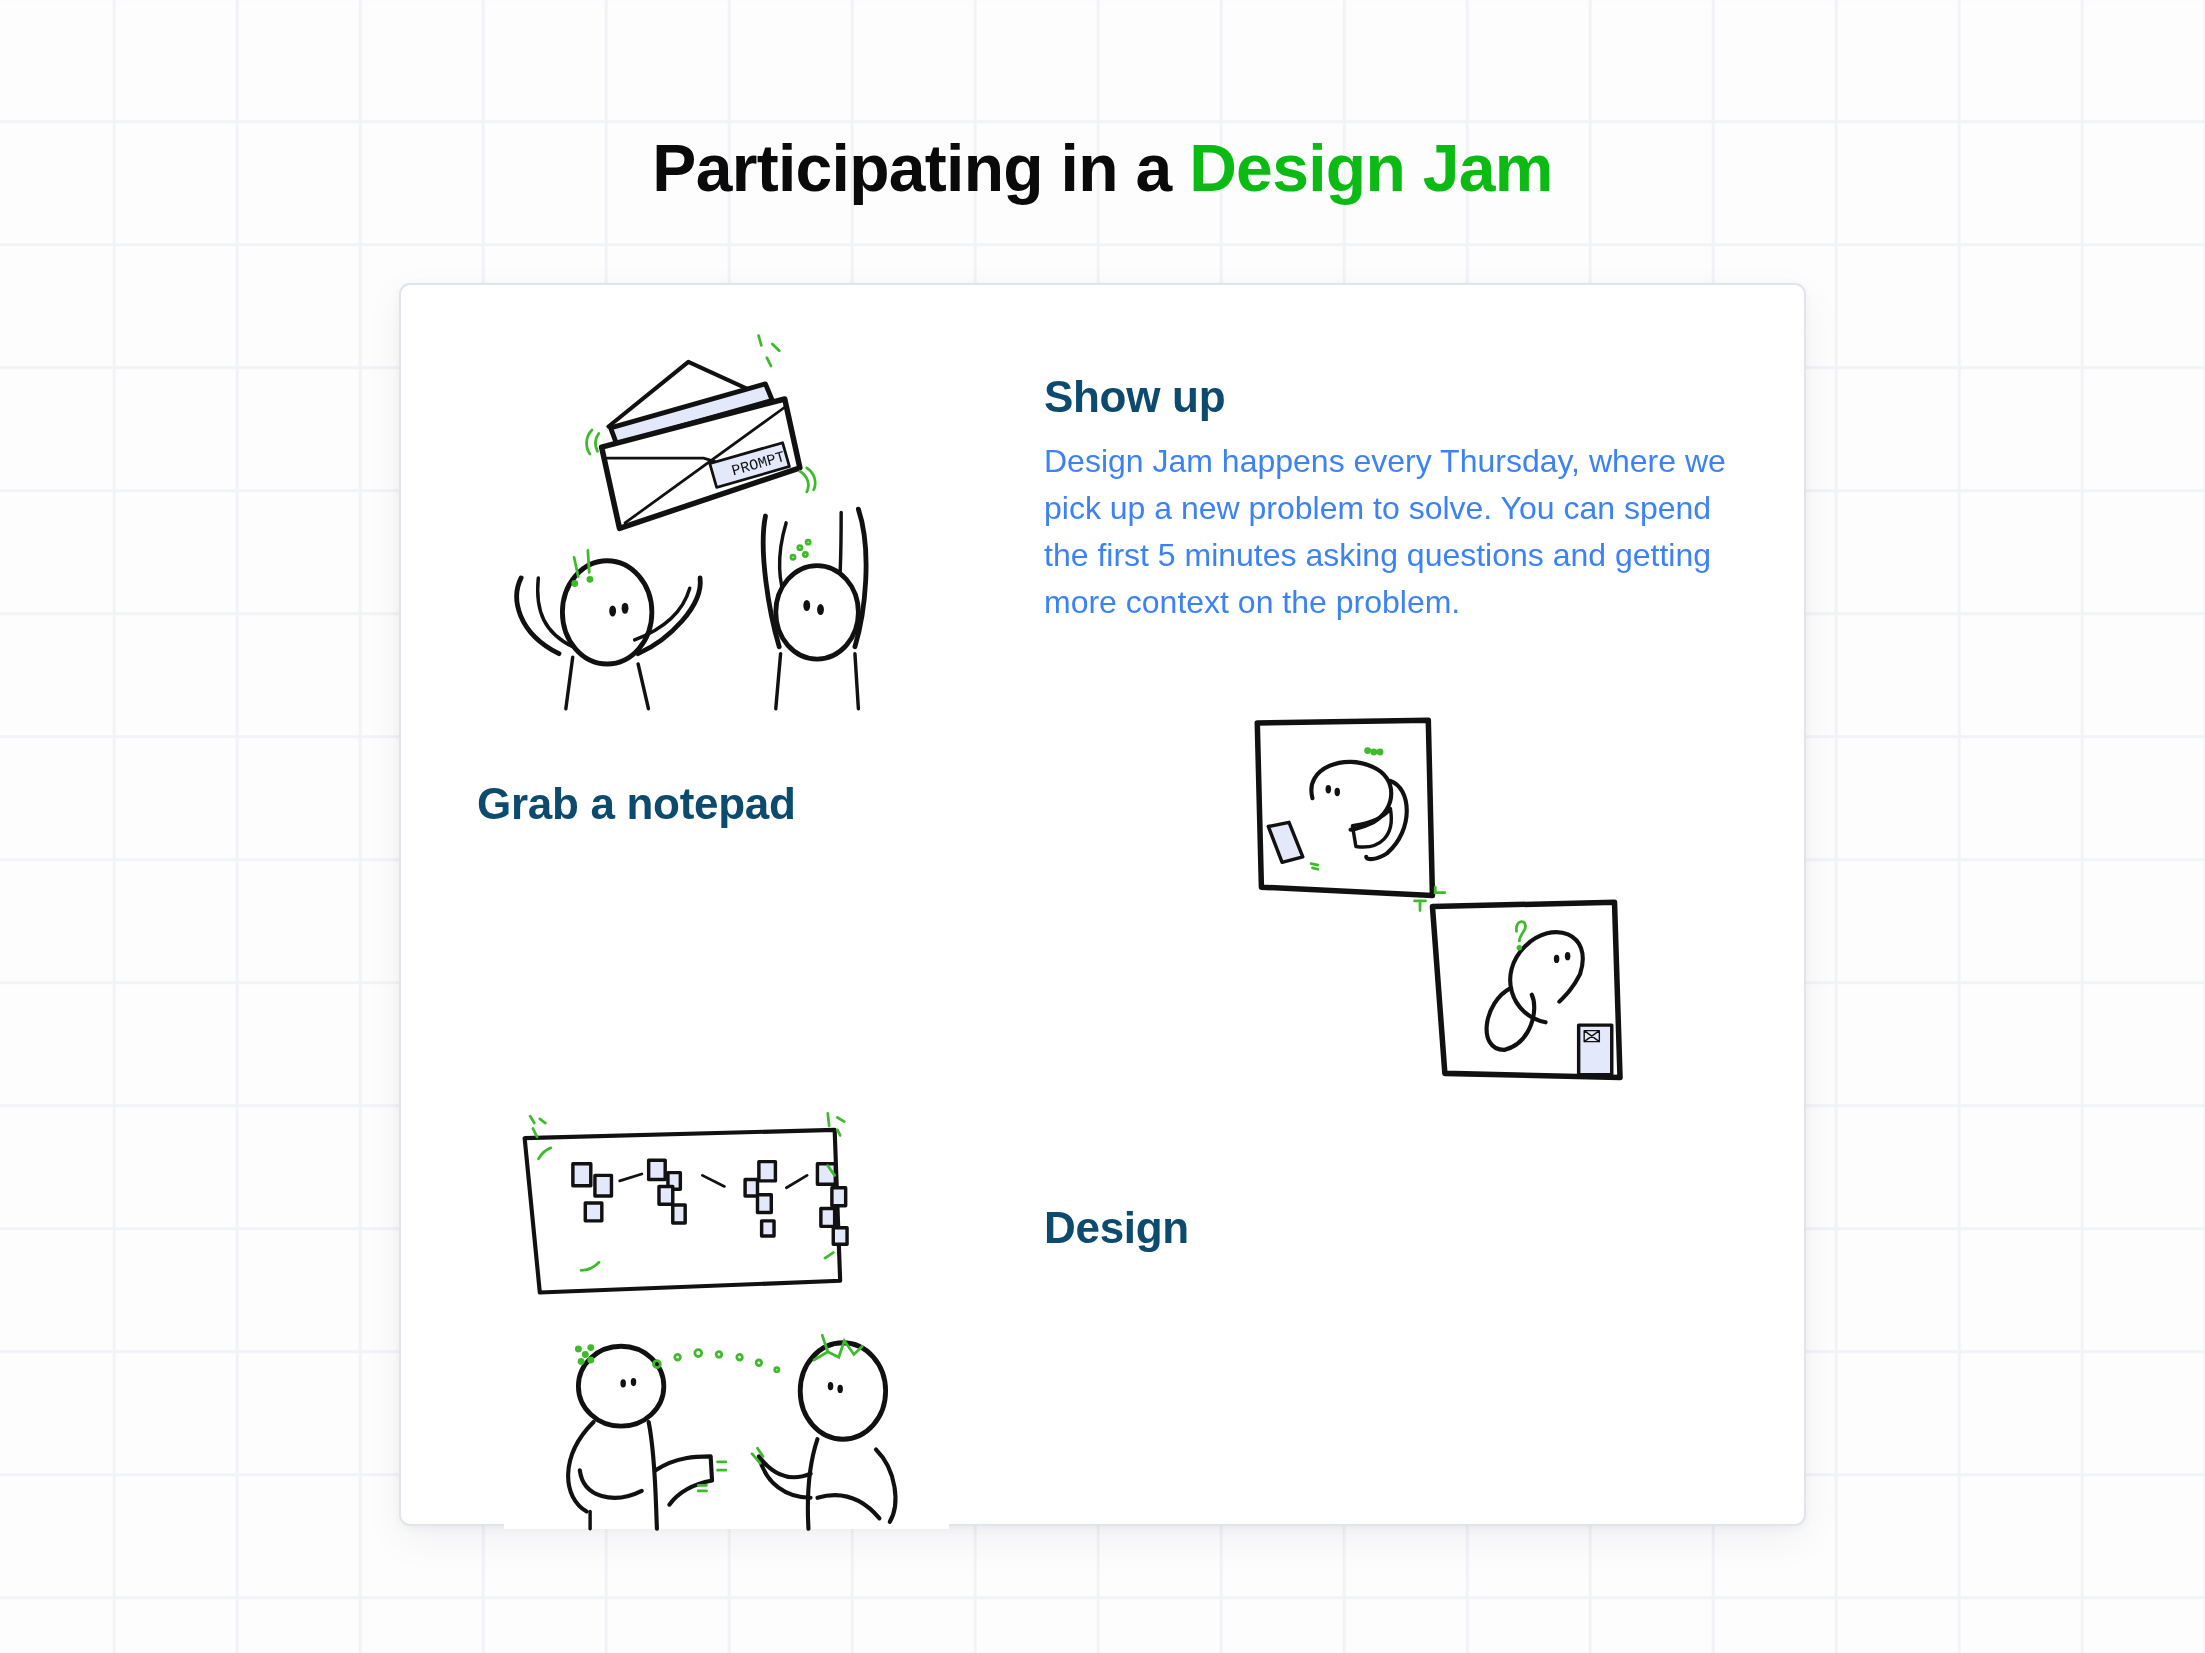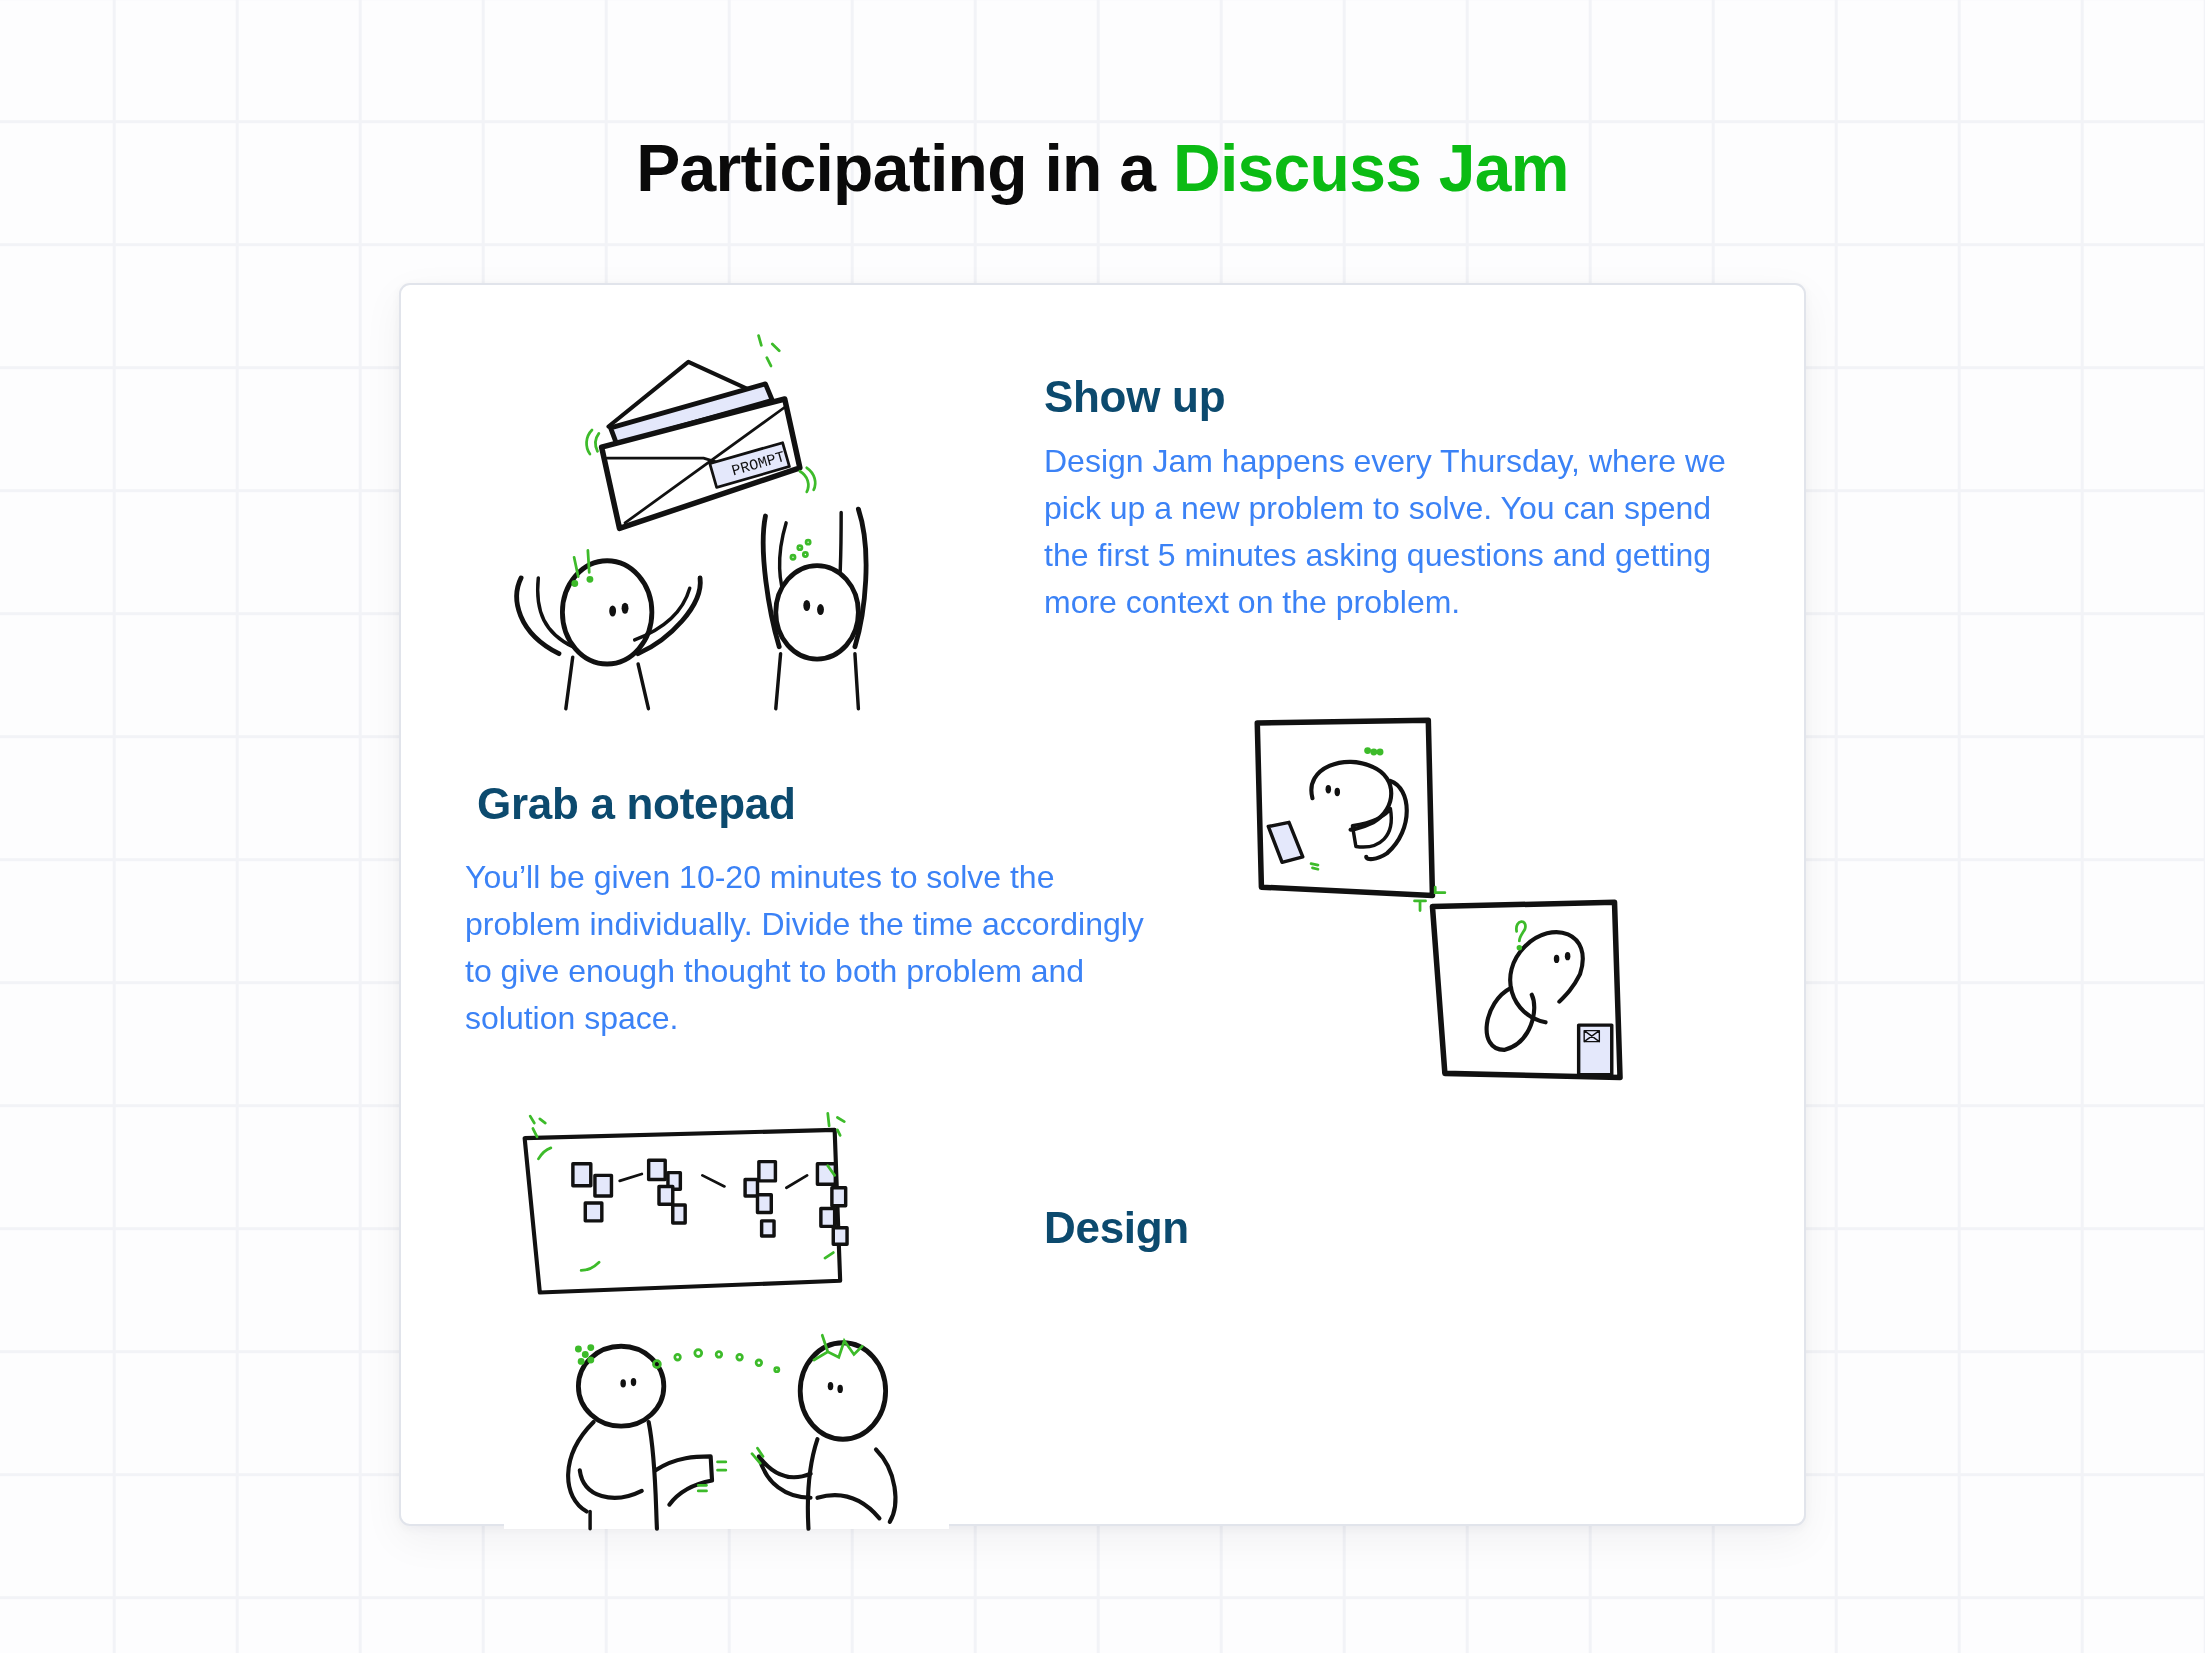--- a/index.html
+++ b/index.html
@@ -32,21 +32,21 @@
   }
   .section-body {
     position: absolute; margin: 0; font-size: 32px; color: #3b82f6; line-height: 47px;
   }
   .illu { position: absolute; }
   .illu svg { width: 100%; height: 100%; display: block; overflow: visible; }
 </style>
 </head>
 <body>
 
-<h1 class="page-title"><span>Participating in a </span><span class="accent">Discuss Jam</span></h1>
+<h1 class="page-title"><span>Participating in a </span><span class="accent">Design Jam</span></h1>
 
 <div class="card">
 
   <div class="illu" style="left:96px; top:38px; width:413px; height:386px;">
     <svg viewBox="0 0 600 560">
       <g fill="none" stroke="#111" stroke-linecap="round" stroke-linejoin="round">
 
         <path d="M162 150 L278 56 L396 110" stroke-width="6"></path>
 
         <path d="M165 152 L390 88 L400 112 L174 176 Z" fill="#e4e8fb" stroke-width="7"></path>
@@ -88,21 +88,20 @@
         <path d="M440 215 C452 222 455 235 450 245 M450 210 C462 218 465 232 460 242"></path>
       </g>
       <text x="340" y="214" transform="rotate(-16 367 206)" font-family="Liberation Mono, monospace" font-size="22" fill="#111">PROMPT</text>
     </svg>
   </div>
 
   <h2 class="section-title" style="left:643px; top:86px;">Show up</h2>
   <p class="section-body" style="left:643px; top:153px; width:689px;">Design Jam happens every Thursday, where we pick up a new problem to solve. You can spend the first 5 minutes asking questions and getting more context on the problem.</p>
 
   <h2 class="section-title" style="left:64px; top:493px;margin-left:12px;">Grab a notepad</h2>
-  <p class="section-body" style="left:64px; top:569px; width:682px;">You’ll be given 10-20 minutes to solve the problem individually. Divide the time accordingly to give enough thought to both problem and solution space.</p>
 
   <div class="illu" style="left:848px; top:427px; width:400px; height:400px;">
     <svg viewBox="0 0 580 580">
       <g fill="none" stroke="#111" stroke-linecap="round" stroke-linejoin="round">
 
         <path d="M12 16 L260 12 L266 266 L18 254 Z" fill="#fff" stroke-width="8"></path>
 
         <path d="M266 282 L530 276 L538 530 L284 524 Z" fill="#fff" stroke-width="8"></path>
 
         <path d="M92 125 C80 80 140 60 180 80 C215 95 215 140 180 160 C160 170 140 172 150 170" stroke-width="6"></path>

